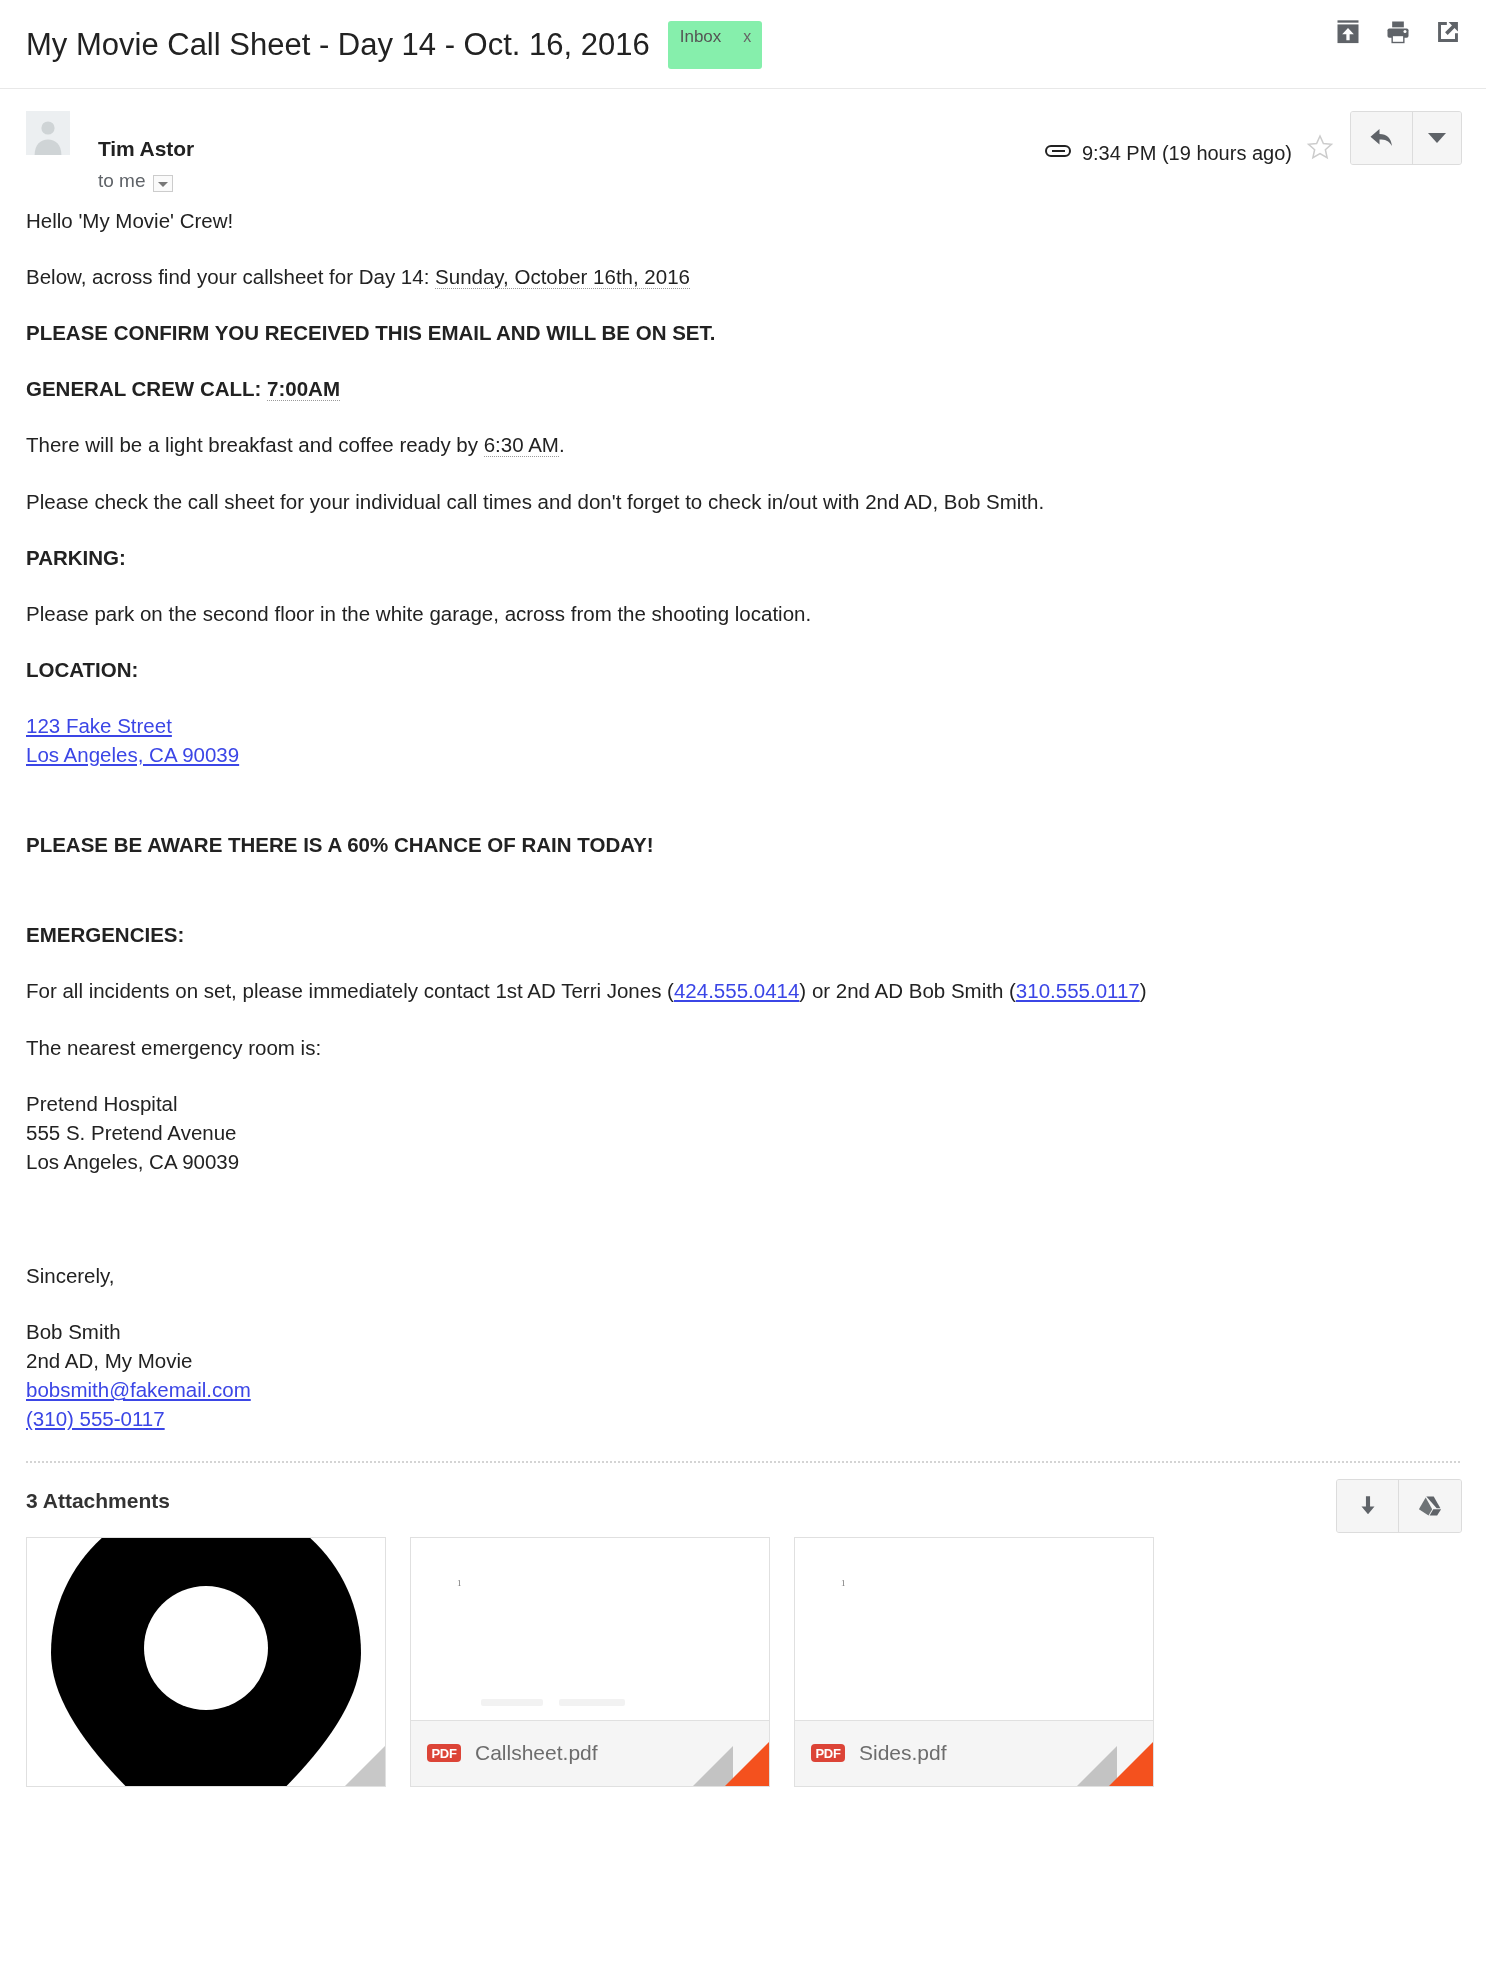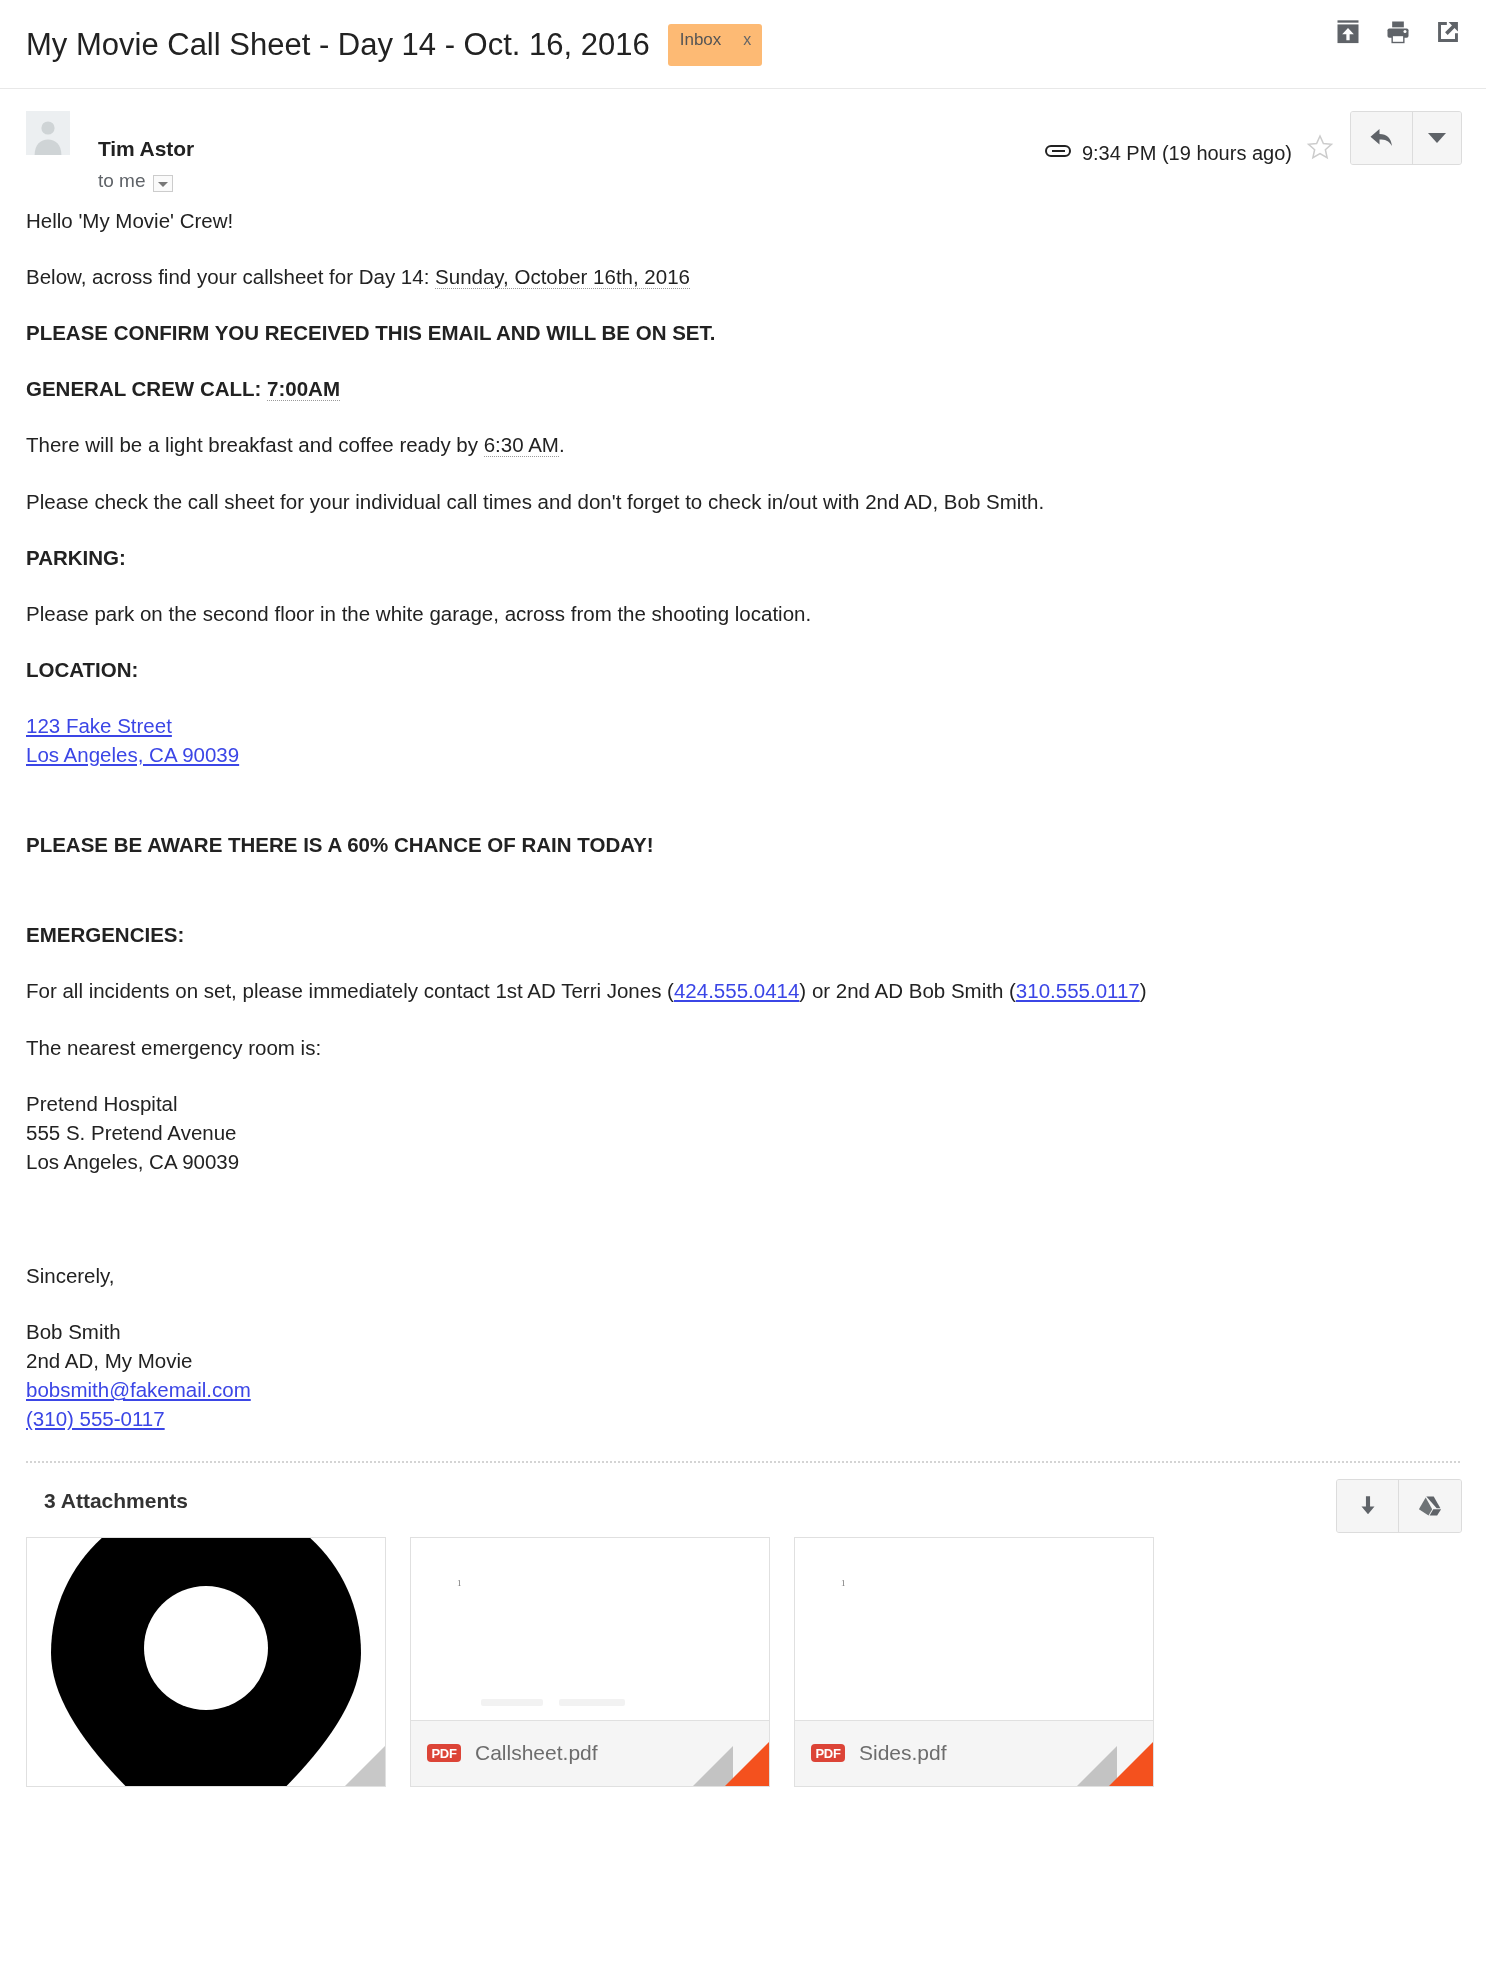--- a/index.html
+++ b/index.html
@@ -24,24 +24,24 @@
   }
   .subject-text {
     font-size: 31px;
     font-weight: 400;
     color: #222;
     line-height: 1.1;
     white-space: nowrap;
   }
   .inbox-chip {
     margin-left: 18px;
-    background: #fdba74;
+    background: #86efac;
     color: #555;
     font-size: 17px;
-    padding: 6px 11px 16px 12px;
+    padding: 6px 11px 22px 12px;
     border-radius: 3px;
     display: inline-flex;
     align-items: center;
     white-space: nowrap;
   }
   .inbox-chip .chip-x {
     margin-left: 22px;
     color: #666;
     font-size: 16px;
   }
@@ -164,21 +164,21 @@
   .spacer-xl { height: 58px; }
 
   
   .divider {
     margin: 0 26px;
     border-top: 2px dotted #d4d4d4;
     height: 0;
   }
   .attach-head {
     position: relative;
-    padding: 26px 26px 0 44px;
+    padding: 26px 26px 0 26px;
     display: flex;
   }
   .attach-title {
     font-size: 21px;
     font-weight: bold;
     color: #333;
   }
   .attach-actions {
     position: absolute;
     right: 24px;

